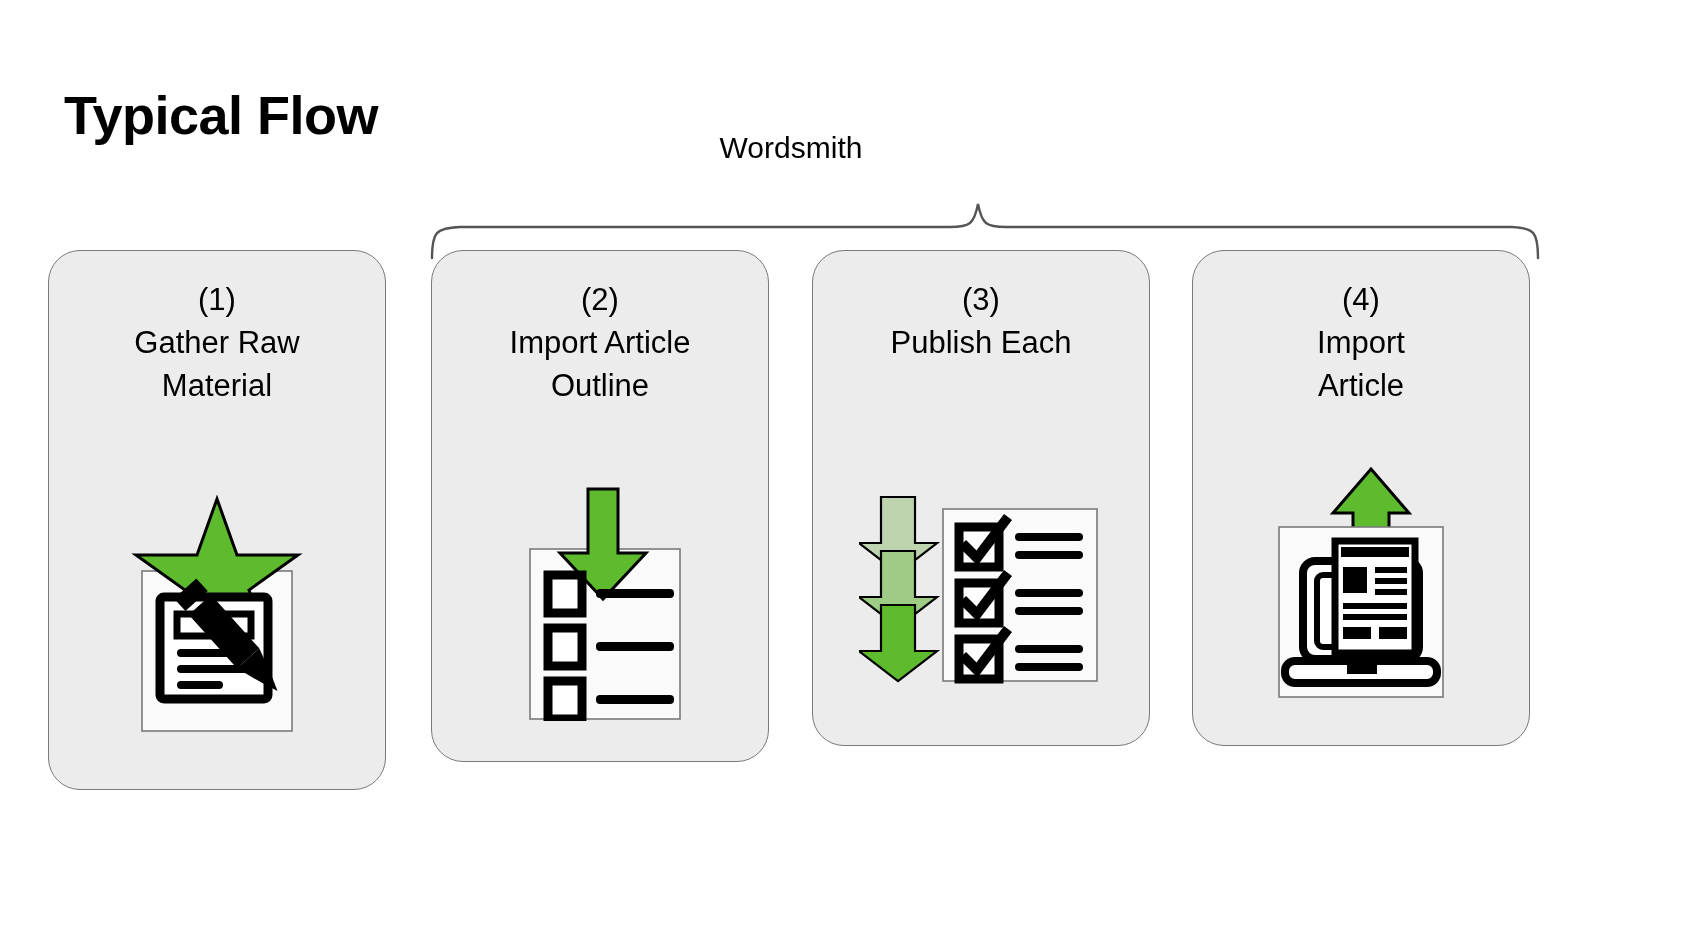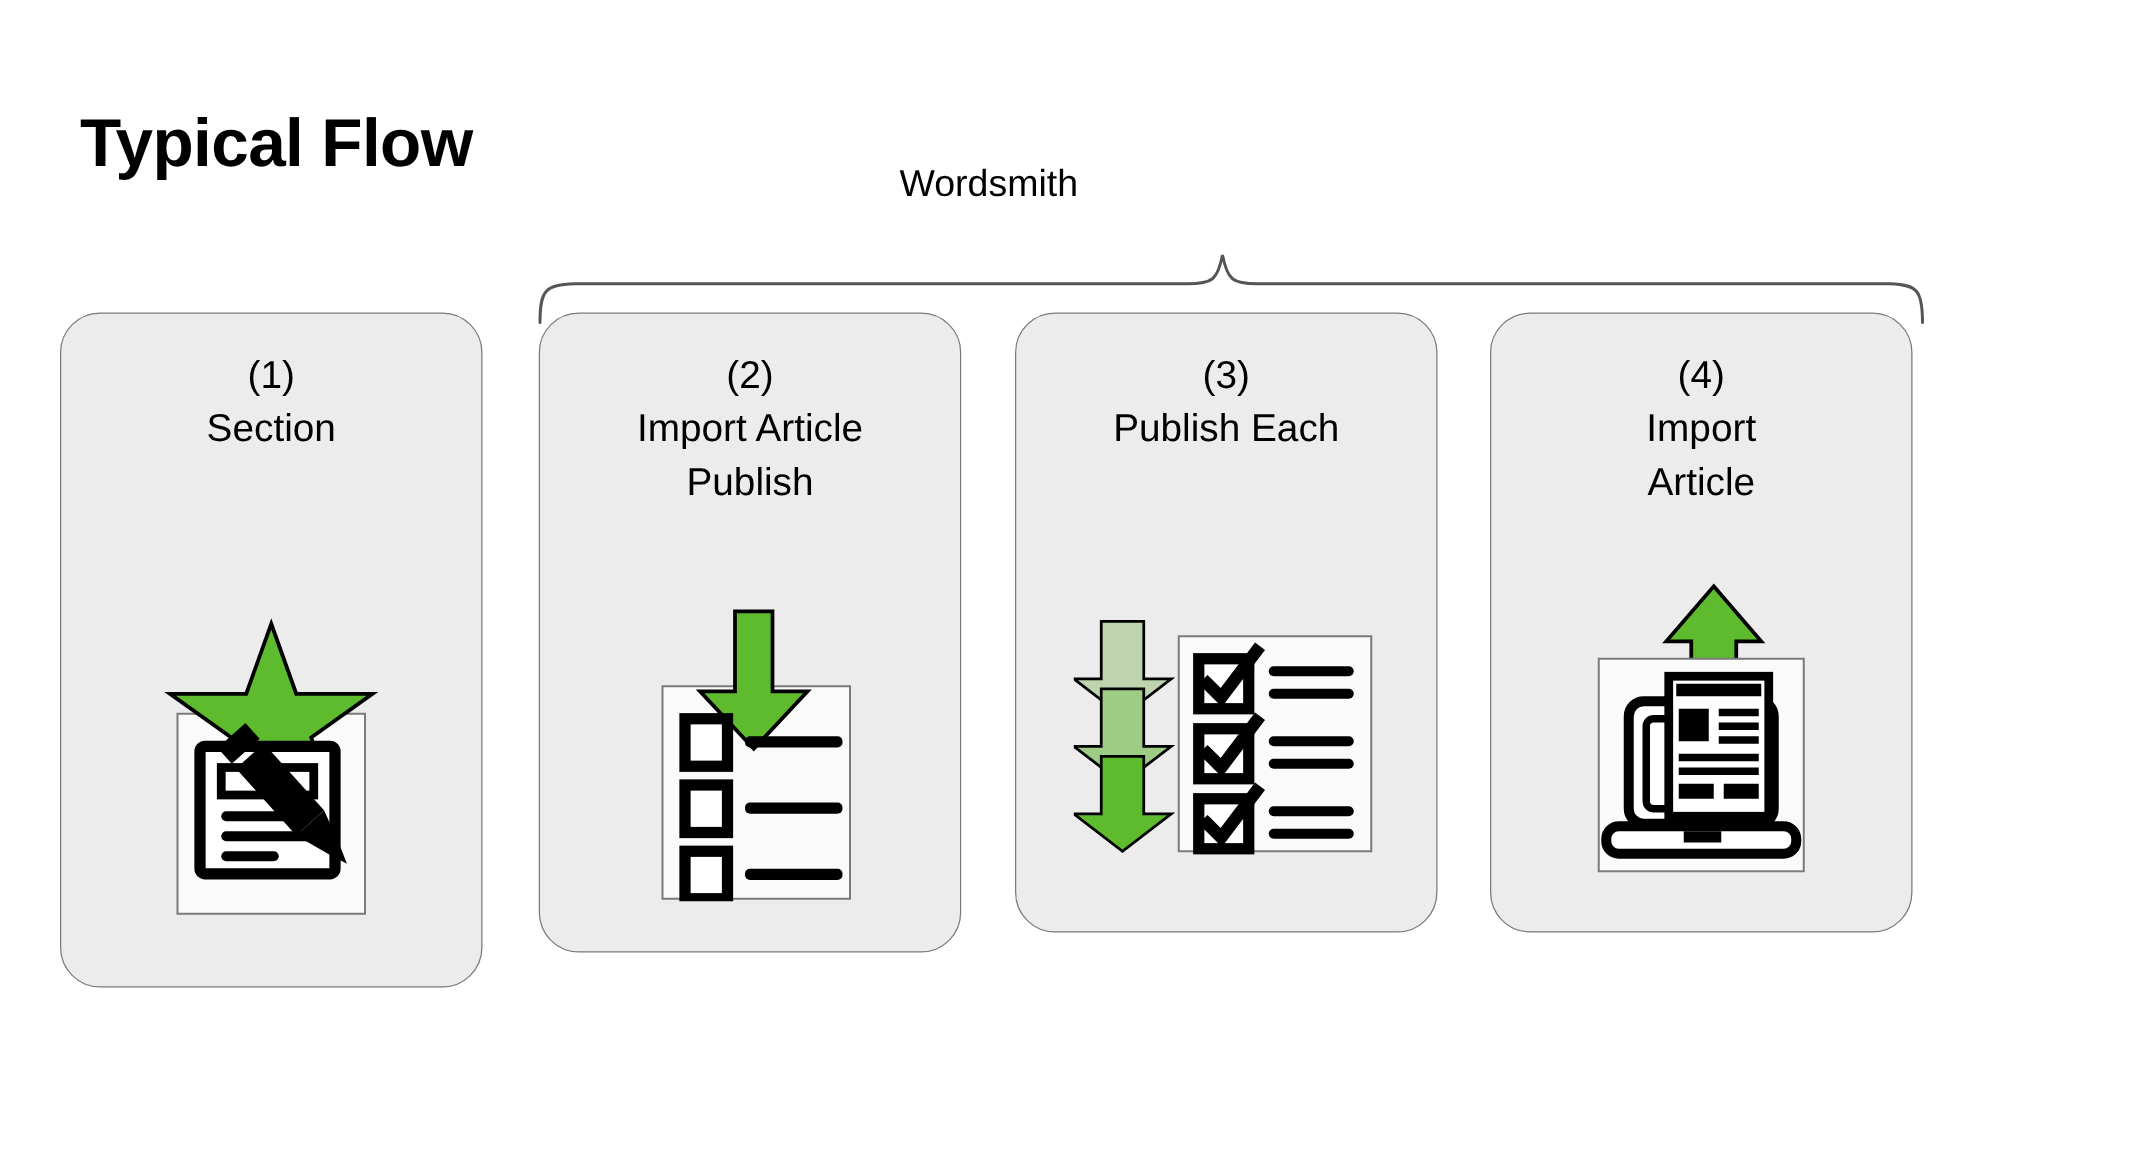--- a/index.html
+++ b/index.html
@@ -112,21 +112,22 @@
              L 520 47
              C 540 47, 544 44, 548 24
              C 552 44, 556 47, 576 47
              L 1082 47
              C 1104 48, 1108 52, 1108 78" stroke="#555555" stroke-width="2.4" fill="none" stroke-linecap="round"></path>
   </svg>
 
   <div class="card" id="card-1">
     <div class="card-text">
       <span class="card-step">(1)</span>
-      <span class="card-label">Section</span>
+      <span class="card-label">Gather Raw</span>
+      <span class="card-label">Material</span>
     </div>
     <div class="card-icon">
 
       <svg width="190" height="260" viewBox="0 0 190 260">
 
         <rect x="20" y="78" width="150" height="160" fill="#fafafa" stroke="#7a7a7a" stroke-width="1.6"></rect>
 
         <path d="M95 6 L115 62 L176 62 L127 97 L146 154 L95 120 L44 154 L63 97 L14 62 L75 62 Z" fill="#5fbb2e" stroke="#000000" stroke-width="3"></path>
 
         <rect x="38" y="104" width="108" height="102" rx="4" fill="#ffffff" stroke="#000000" stroke-width="9"></rect>
@@ -143,21 +144,21 @@
           <path d="M106 168 L136 168 L127 196 L121 212 L115 196 Z" fill="#000000"></path>
         </g>
       </svg>
     </div>
   </div>
 
   <div class="card" id="card-2">
     <div class="card-text">
       <span class="card-step">(2)</span>
       <span class="card-label">Import Article</span>
-      <span class="card-label">Publish</span>
+      <span class="card-label">Outline</span>
     </div>
     <div class="card-icon">
       <svg width="200" height="240" viewBox="0 0 200 240">
 
         <rect x="30" y="68" width="150" height="170" fill="#fafafa" stroke="#7a7a7a" stroke-width="1.6"></rect>
 
         <path d="M88 8 L118 8 L118 72 L146 72 L103 118 L60 72 L88 72 Z" fill="#5fbb2e" stroke="#000000" stroke-width="3" stroke-linejoin="miter"></path>
 
         <rect x="48" y="94" width="34" height="38" fill="#ffffff" stroke="#000000" stroke-width="9"></rect>
         <rect x="96" y="108" width="78" height="9" rx="4" fill="#000000"></rect>

